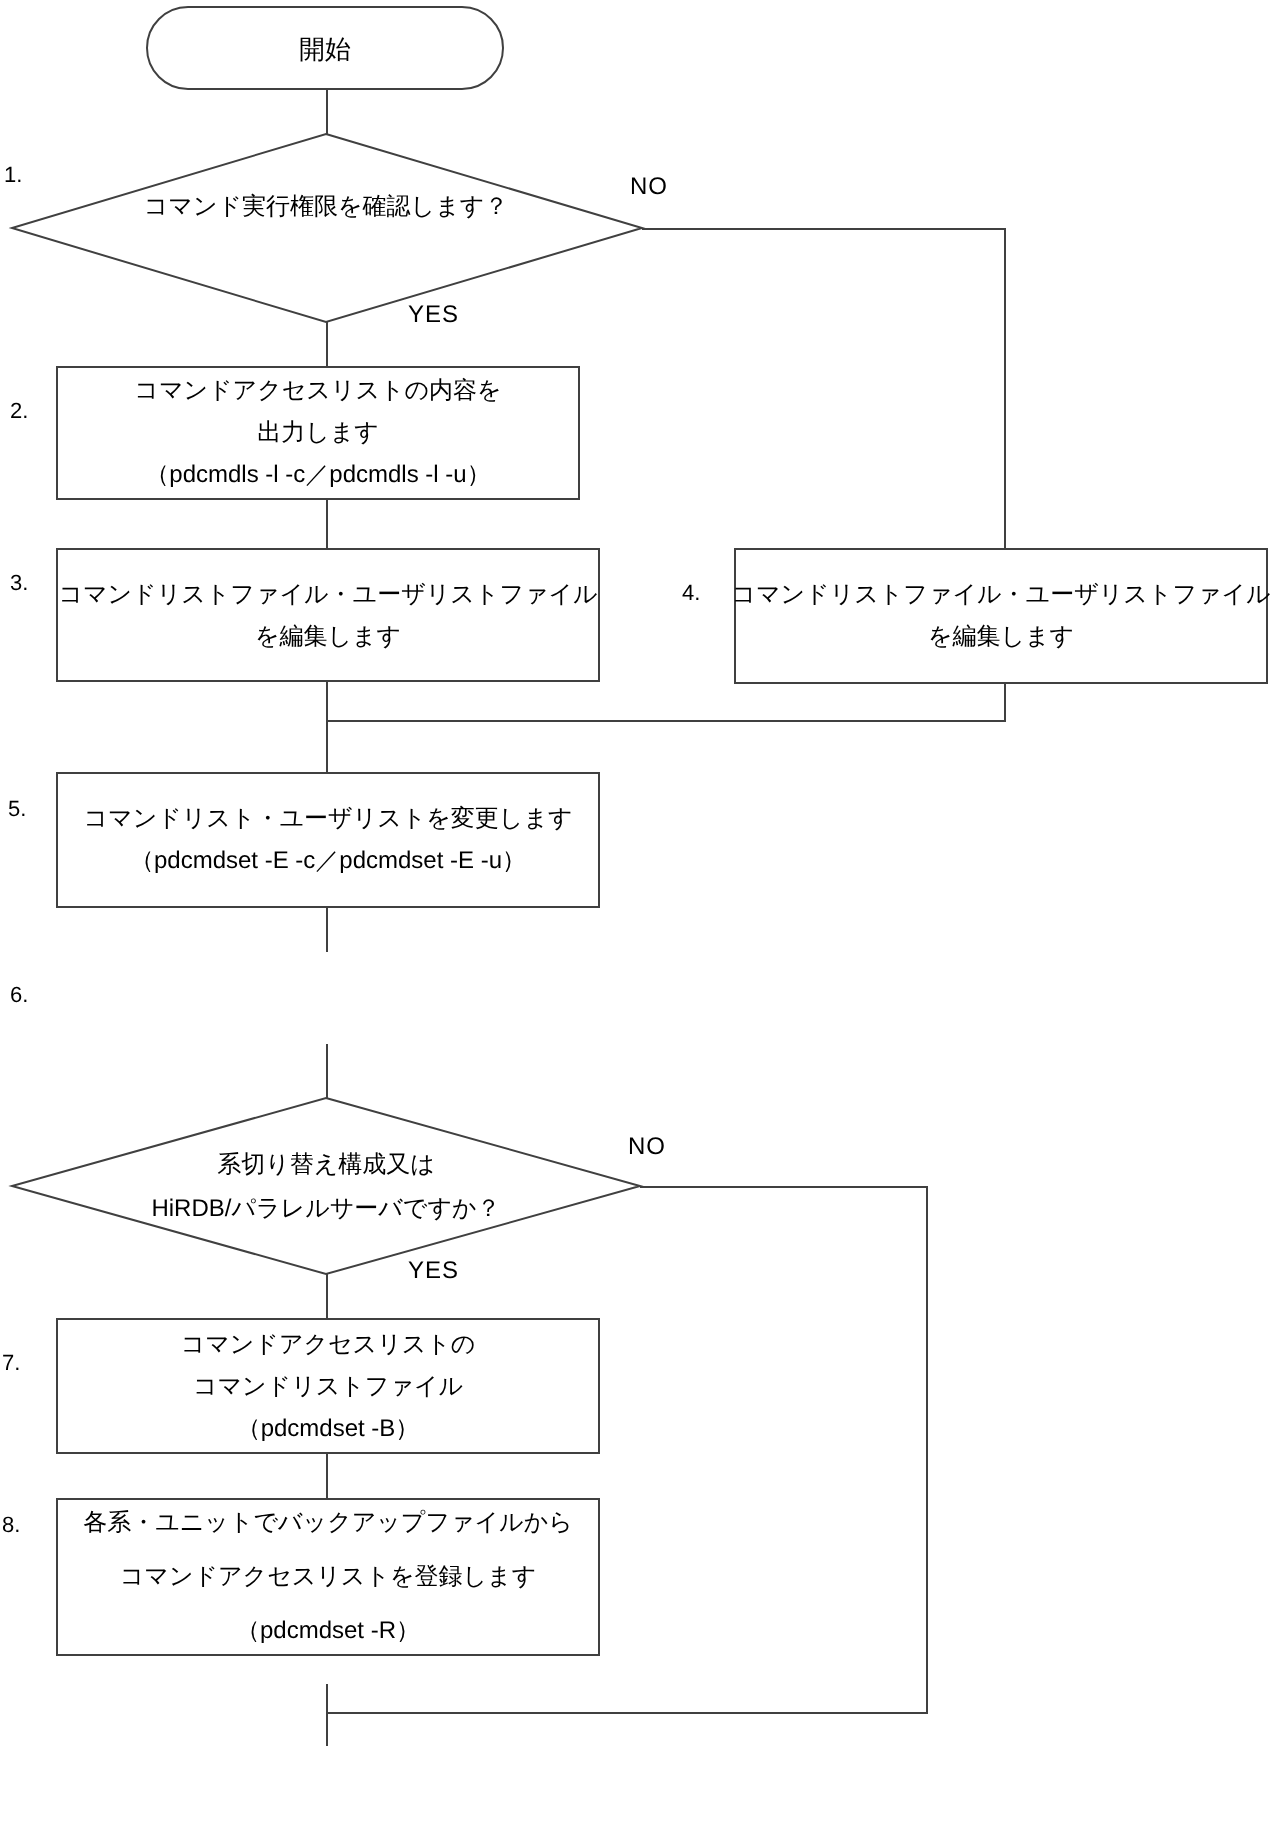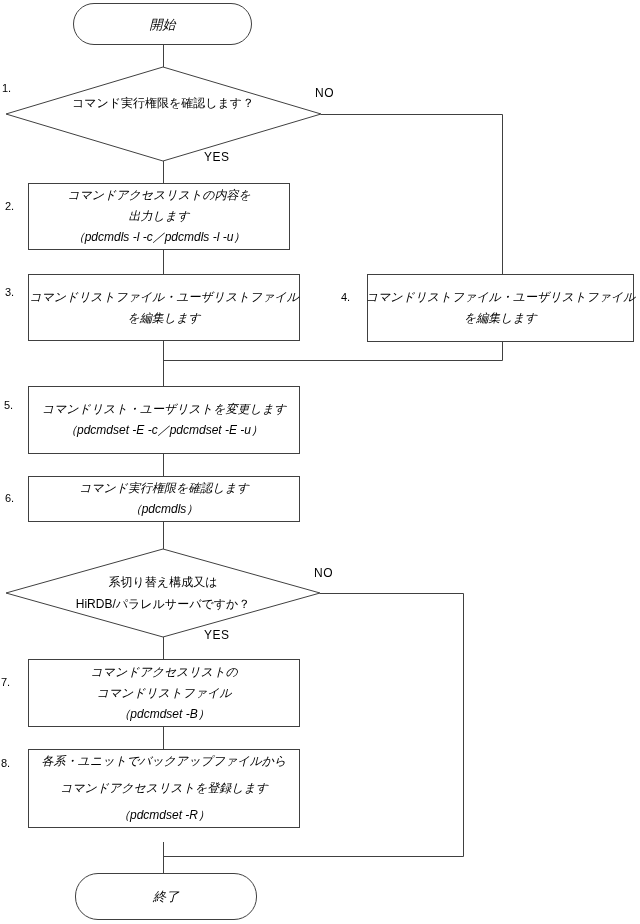--- a/index.html
+++ b/index.html
@@ -19,21 +19,20 @@
     background: #ffffff;
     border: 1px solid var(--stroke, #404040);
     display: flex;
     flex-direction: column;
     align-items: center;
     justify-content: center;
     text-align: center;
     font-size: 12px;
     line-height: 21px;
     white-space: nowrap;
-    font-style: italic;
   }
   .node.tall { line-height: 27px; }
   .terminator { border-radius: 23px; font-size: 13px; }
   .dtext {
     position: absolute;
     text-align: center;
     font-size: 12px;
     line-height: 22px;
     white-space: nowrap;
   }
@@ -94,24 +93,20 @@
     <div>を編集します</div>
   </div>
 
   <div class="num" style="left:4px; top:399px;">5.</div>
   <div class="node" style="left:28px; top:386px; width:272px; height:68px;">
     <div>コマンドリスト・ユーザリストを変更します</div>
     <div>（pdcmdset -E -c／pdcmdset -E -u）</div>
   </div>
 
   <div class="num" style="left:5px; top:492px;">6.</div>
-  <div class="node" style="left:28px; top:476px; width:272px; height:46px;">
-    <div>コマンド実行権限を確認します</div>
-    <div>（pdcmdls）</div>
-  </div>
 
   <div class="dtext" style="left:13px; top:571px; width:300px;">
     <div>系切り替え構成又は</div>
     <div>HiRDB/パラレルサーバですか？</div>
   </div>
   <div class="branch" style="left:314px; top:566px;">NO</div>
   <div class="branch" style="left:204px; top:628px;">YES</div>
 
   <div class="num" style="left:1px; top:676px;">7.</div>
   <div class="node" style="left:28px; top:659px; width:272px; height:68px;">
@@ -120,17 +115,14 @@
     <div>（pdcmdset -B）</div>
   </div>
 
   <div class="num" style="left:1px; top:757px;">8.</div>
   <div class="node tall" style="left:28px; top:749px; width:272px; height:79px;">
     <div>各系・ユニットでバックアップファイルから</div>
     <div>コマンドアクセスリストを登録します</div>
     <div>（pdcmdset -R）</div>
   </div>
 
-  <div class="node terminator" style="left:75px; top:873px; width:182px; height:47px;">
-    <span>終了</span>
-  </div>
 
 </div>
 
 </body></html>

